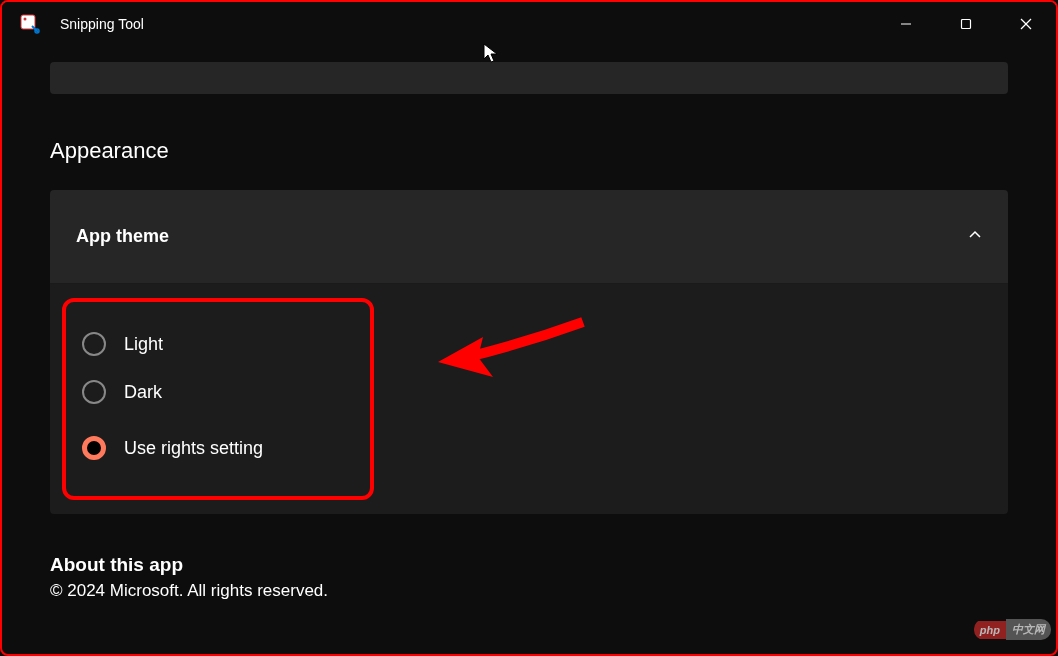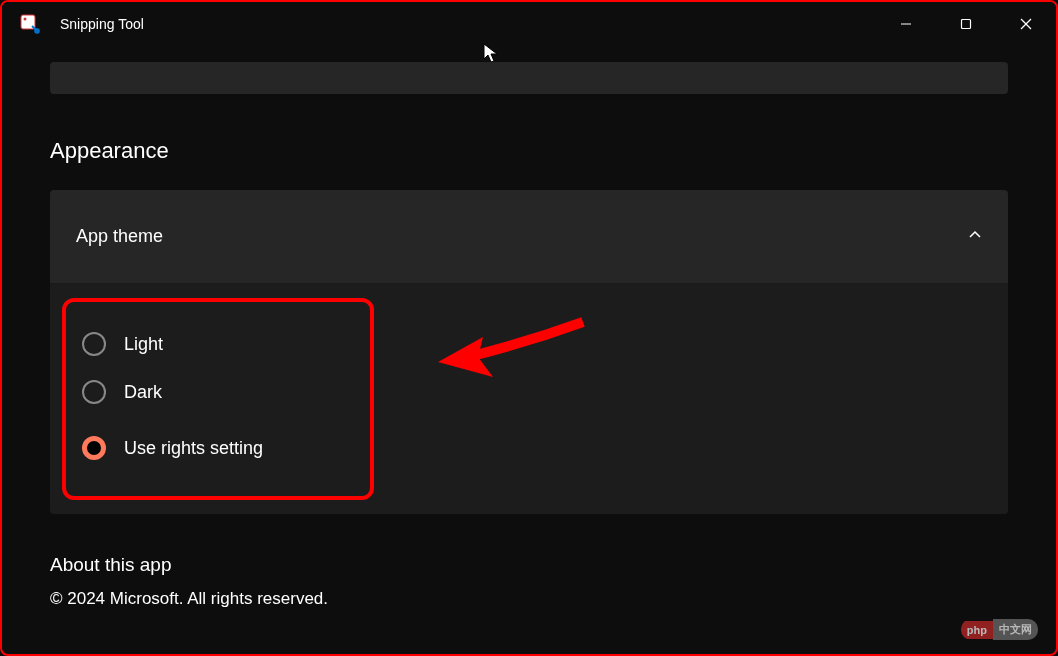--- a/index.html
+++ b/index.html
@@ -70,21 +70,21 @@
       border-radius: 4px 4px 0 0;
       height: 94px;
       display: flex;
       align-items: center;
       padding: 0 26px;
       justify-content: space-between;
       border-bottom: 1px solid #1a1a1a;
     }
     .expander-title {
       font-size: 18px;
-      font-weight: 400;
+      font-weight: 700;
       text-align: right;
     }
     .chevron {
       color: #ffffff;
     }
     .expander-body {
       background: #1c1c1c;
       border-radius: 0 0 4px 4px;
       padding: 14px 12px;
       position: relative;
@@ -121,45 +121,46 @@
     }
     .radio-label {
       font-size: 18px;
       color: #ffffff;
     }
     .about-section {
       margin-top: 40px;
     }
     .about-heading {
       font-size: 19px;
-      font-weight: 400;
-      margin-bottom: 13px;
+      font-weight: 700;
+      margin-bottom: 5px;
     }
     .about-line {
       font-size: 17px;
       margin-bottom: 18px;
       color: #ffffff;
     }
     .arrow-annotation {
       position: absolute;
       left: 378px;
       top: 28px;
       pointer-events: none;
     }
     .cursor {
       position: absolute;
       left: 480px;
       top: 40px;
       pointer-events: none;
     }
     .watermark {
       position: absolute;
-      right: 18px;
+      right: 5px;
       bottom: 14px;
       opacity: 0.7;
+      font-style: italic;
     }
     .watermark-pill {
       display: flex;
       align-items: center;
       border-radius: 10px;
       overflow: hidden;
       font-size: 11px;
       font-weight: bold;
     }
     .watermark-left {

